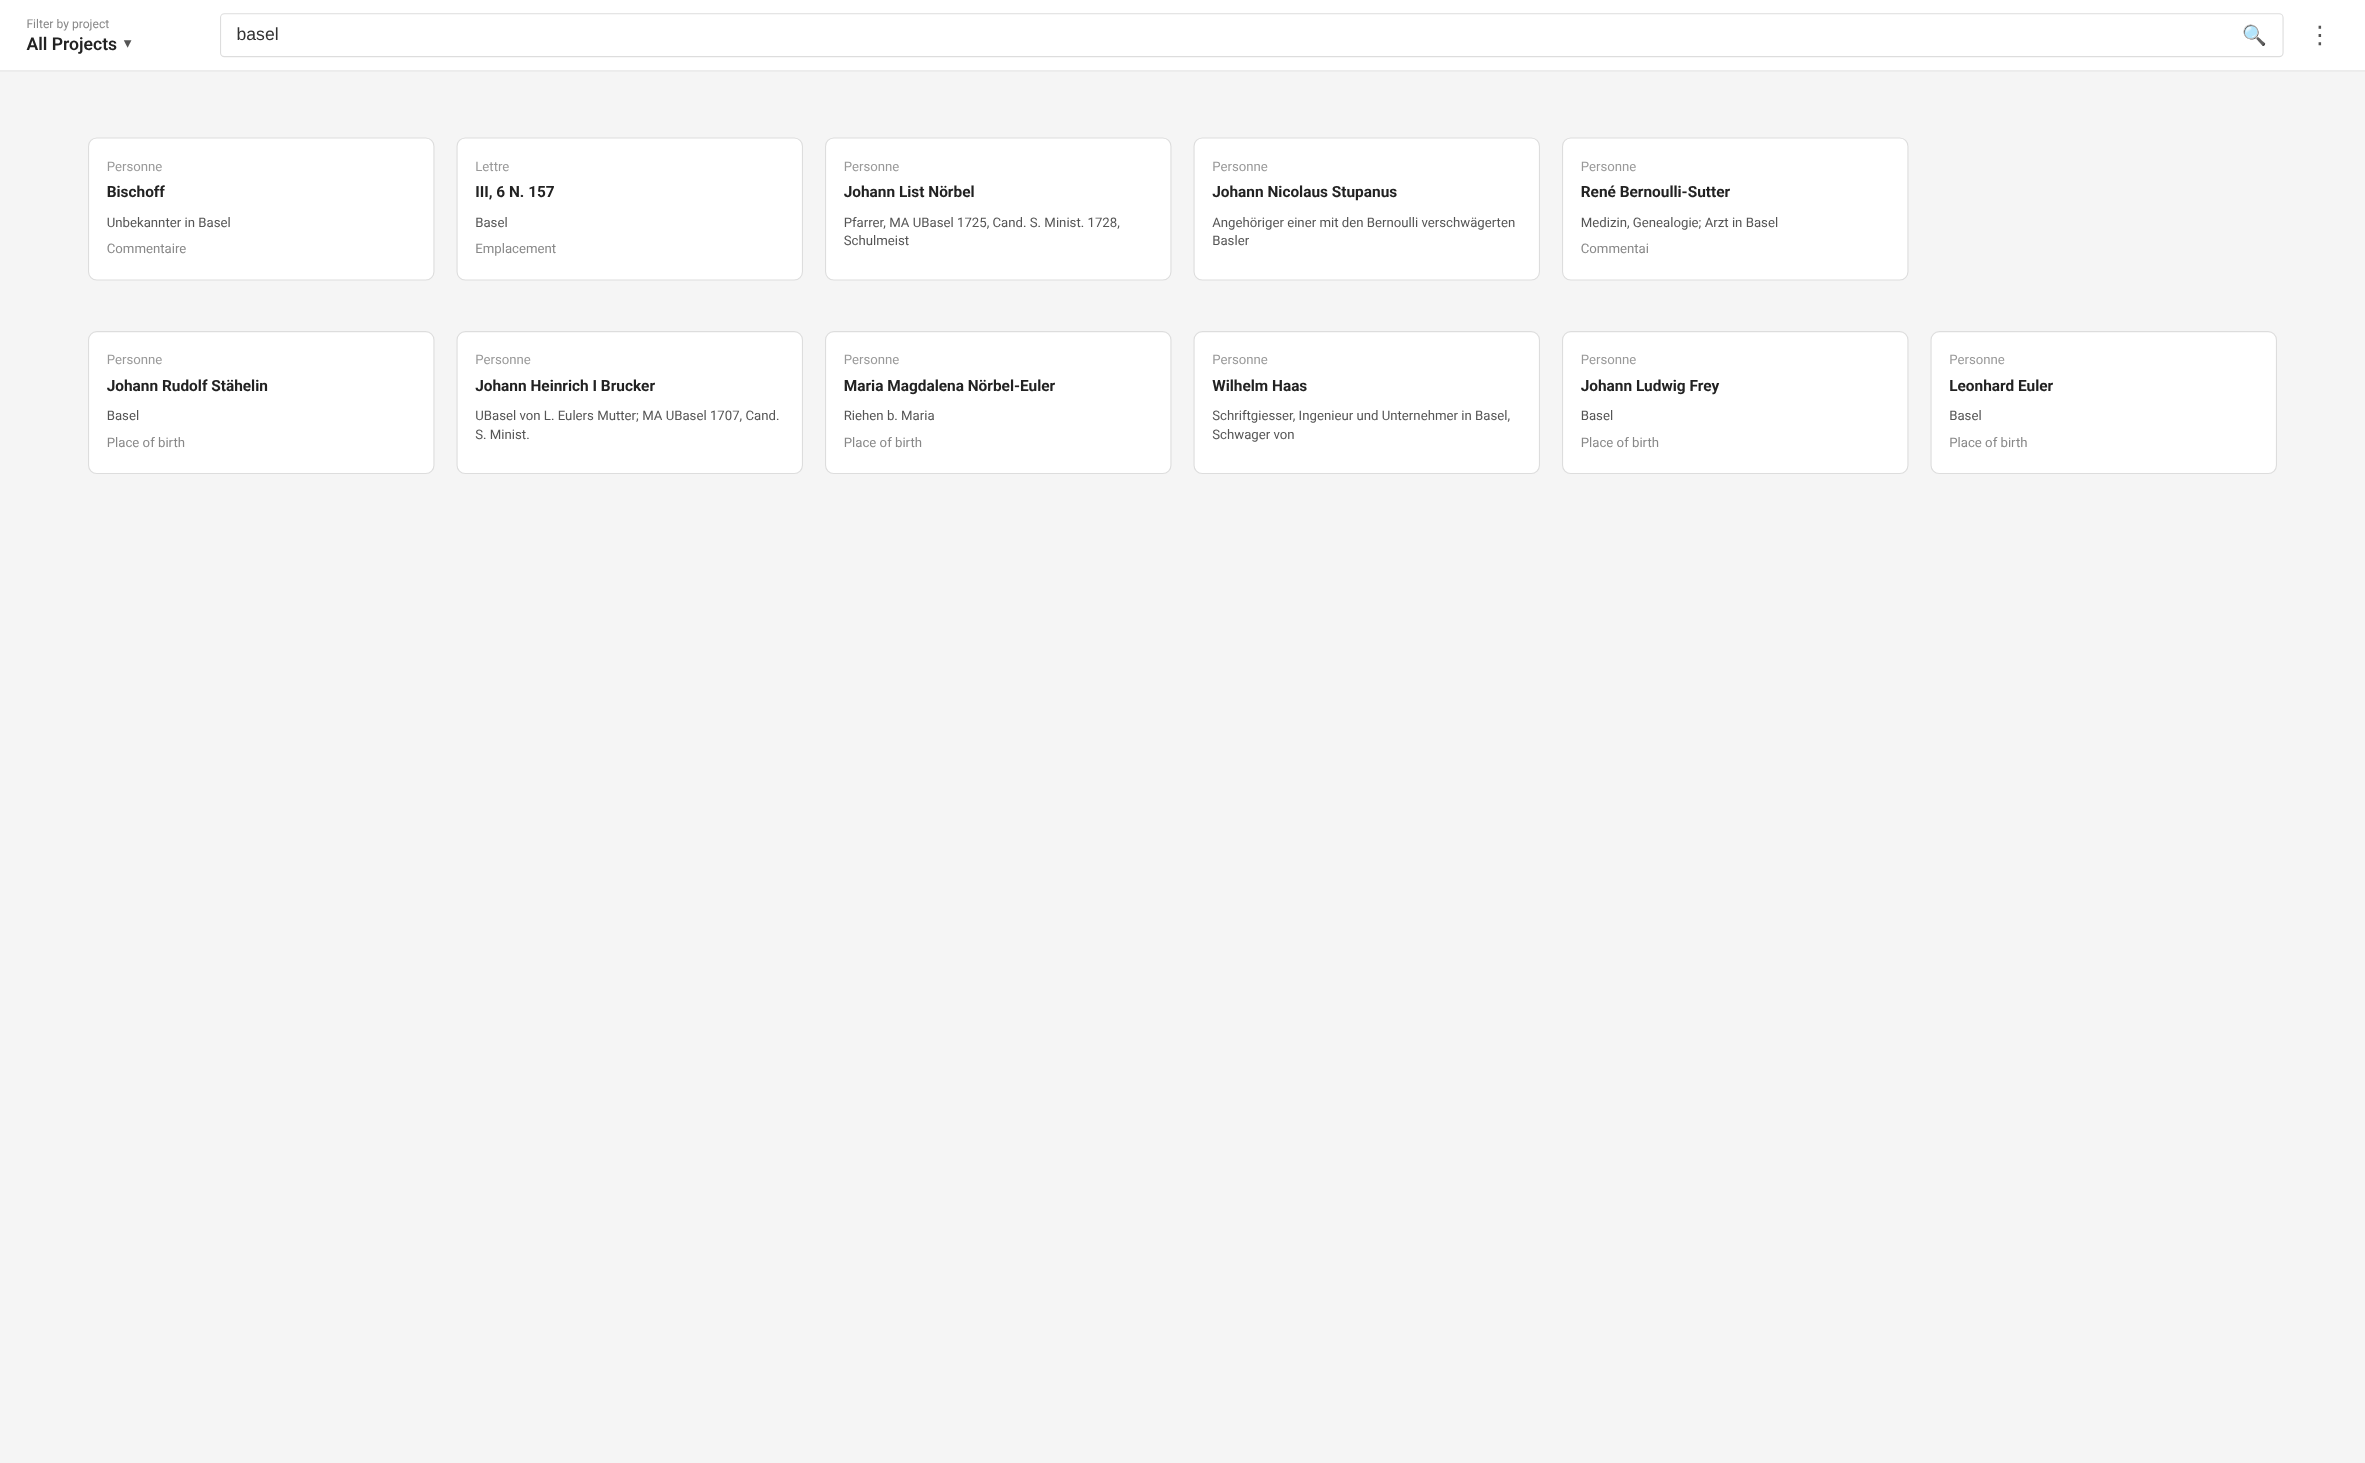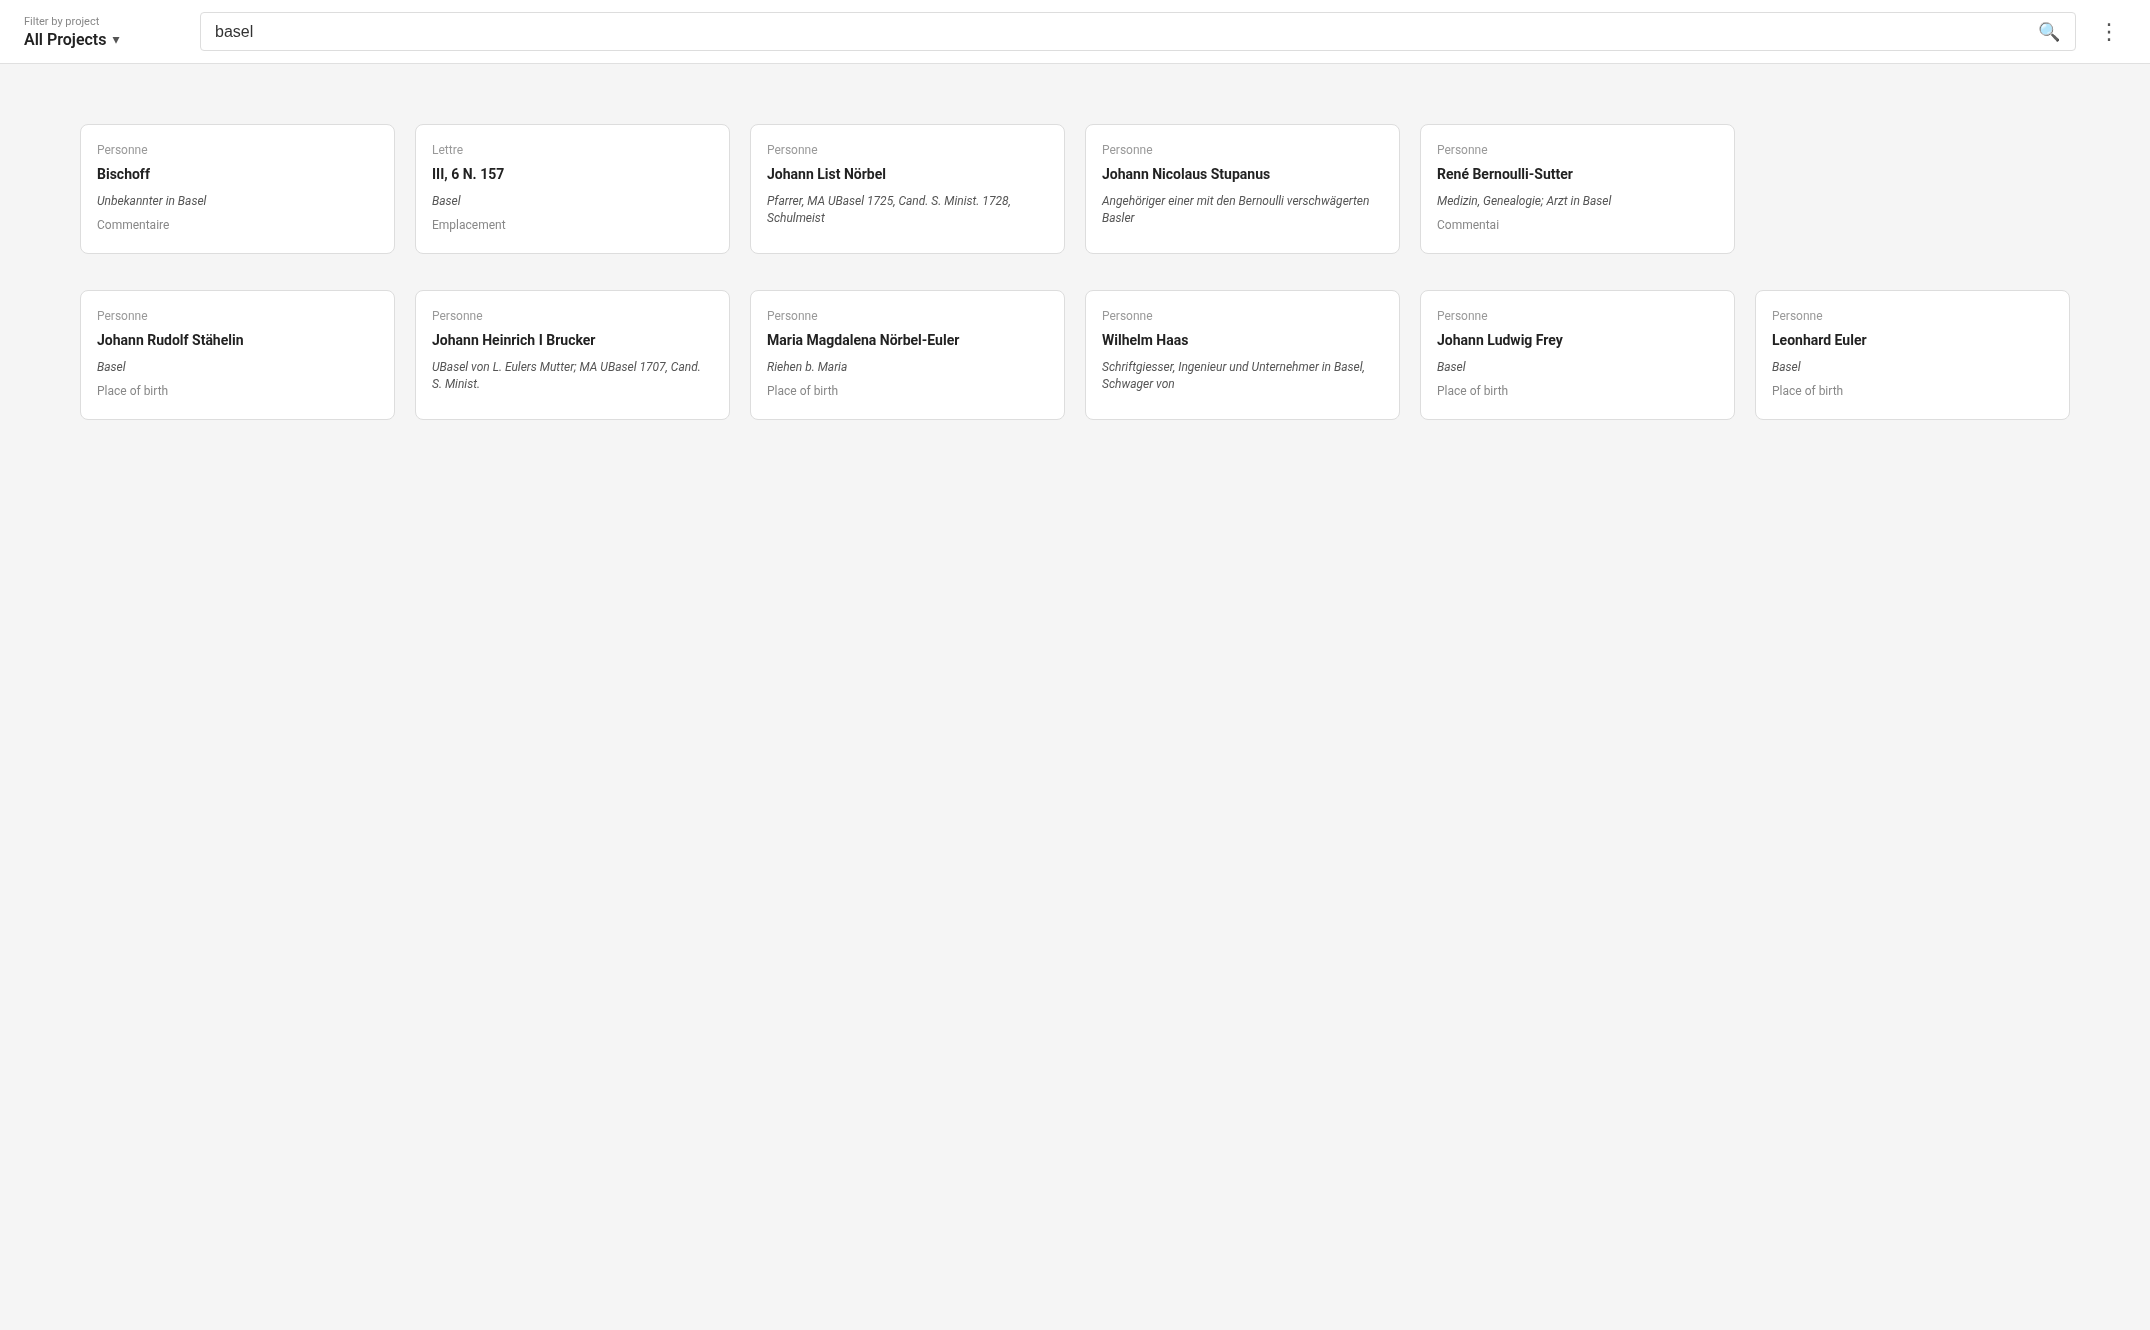--- a/index.html
+++ b/index.html
@@ -135,21 +135,21 @@
 
     
     .grid-section {
       margin-top: 30px;
     }
 
     .card-grid {
       display: grid;
       grid-template-columns: repeat(6, 1fr);
       gap: 20px;
-      margin-bottom: 36px;
+      margin-bottom: 46px;
     }
 
     .card {
       background: #fff;
       border: 1px solid #ddd;
       border-radius: 8px;
       padding: 18px 16px;
       cursor: pointer;
       transition: box-shadow 0.15s;
       overflow: hidden;
@@ -167,21 +167,20 @@
       color: #222;
       margin-bottom: 10px;
       line-height: 1.3;
     }
 
     .card-meta {
       font-size: 12px;
       color: #555;
       line-height: 1.4;
       margin-bottom: 6px;
-      font-style: italic;
     }
 
     .card-tag {
       font-size: 12px;
       color: #888;
       margin-top: 8px;
     }
   </style>
 </head>
 <body>

